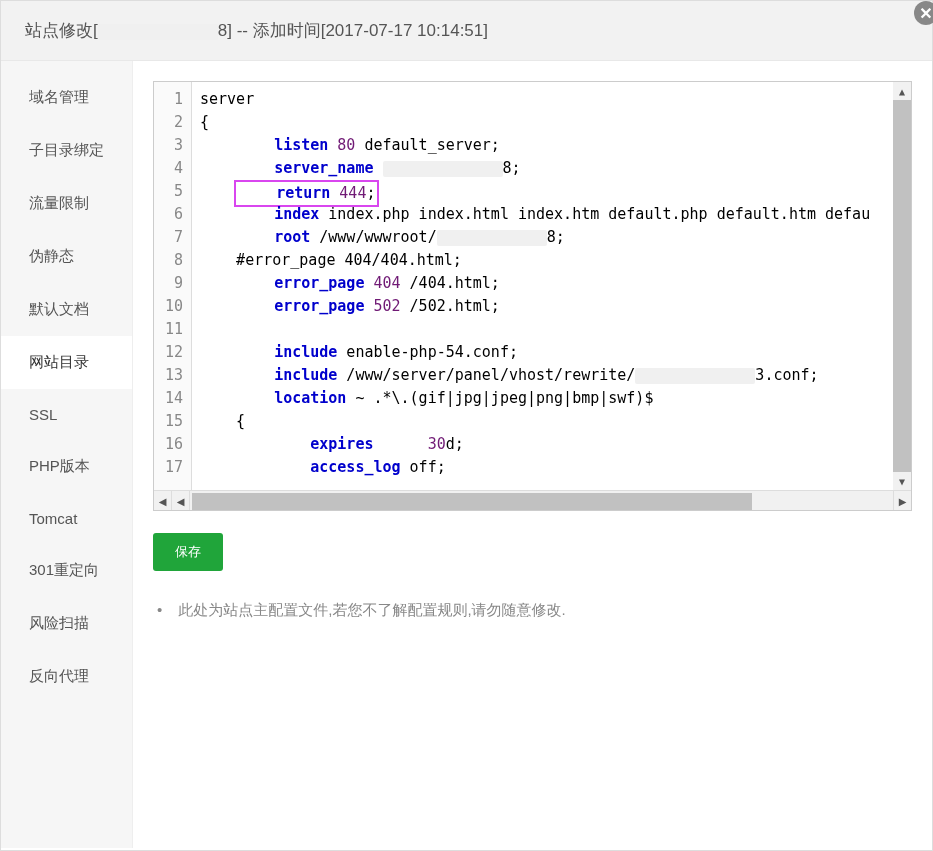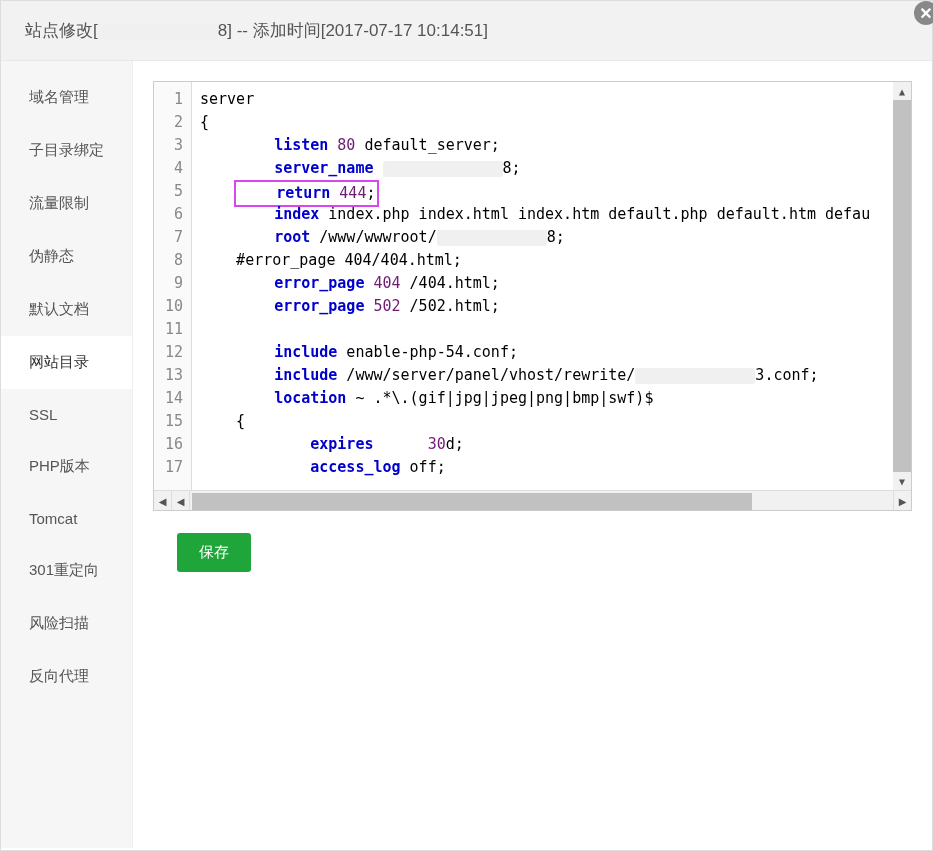--- a/index.html
+++ b/index.html
@@ -186,24 +186,23 @@
       width: 560px;
       background: #c1c1c1;
       cursor: pointer;
     }
     .save-btn {
       margin-top: 22px;
       background: #20a53a;
       color: #fff;
       border: none;
       padding: 10px 22px;
-      font-size: 15px;
+      font-size: 13px;
       border-radius: 3px;
       cursor: pointer;
-      margin-left: 24px;
     }
     .note {
       margin-top: 30px;
       color: #888;
       font-size: 15px;
       padding-left: 4px;
     }
     .note::before {
       content: "•";
       margin-right: 16px;
@@ -265,15 +264,16 @@
         <div class="hscroll">
           <div class="hscroll-arrow">◀</div>
           <div class="hscroll-arrow">◀</div>
           <div class="hscroll-track">
             <div class="hscroll-thumb"></div>
           </div>
           <div class="hscroll-arrow">▶</div>
         </div>
       </div>
       <button class="save-btn">保存</button>
+      <div class="note">此处为站点主配置文件,若您不了解配置规则,请勿随意修改.</div>
     </div>
   </div>
 </div>
 
 </body></html>

